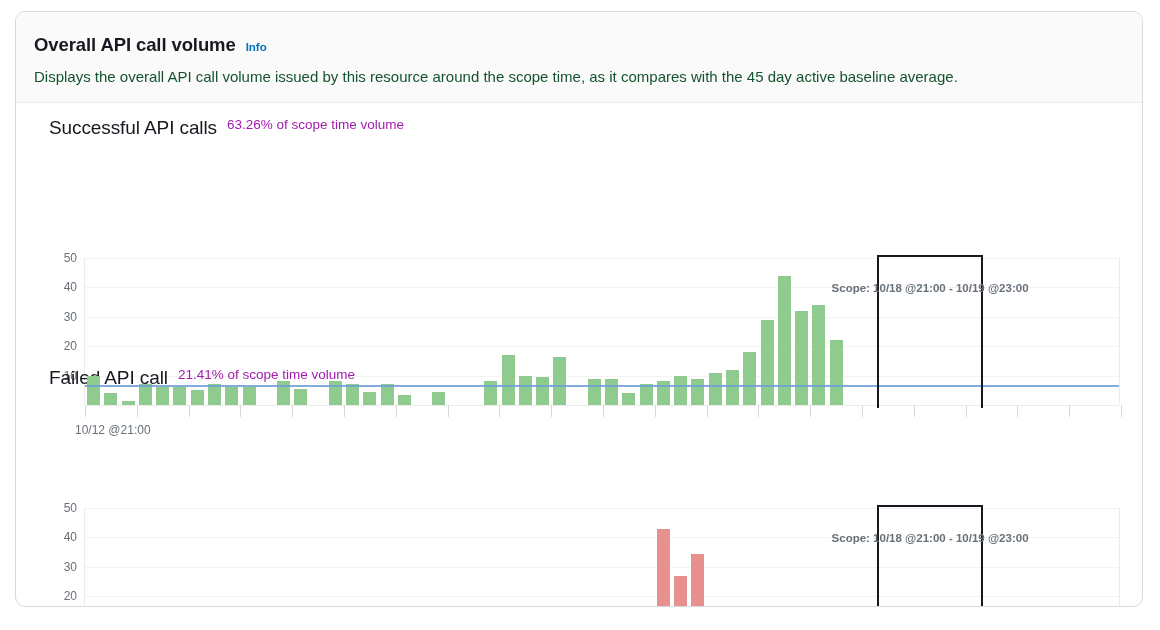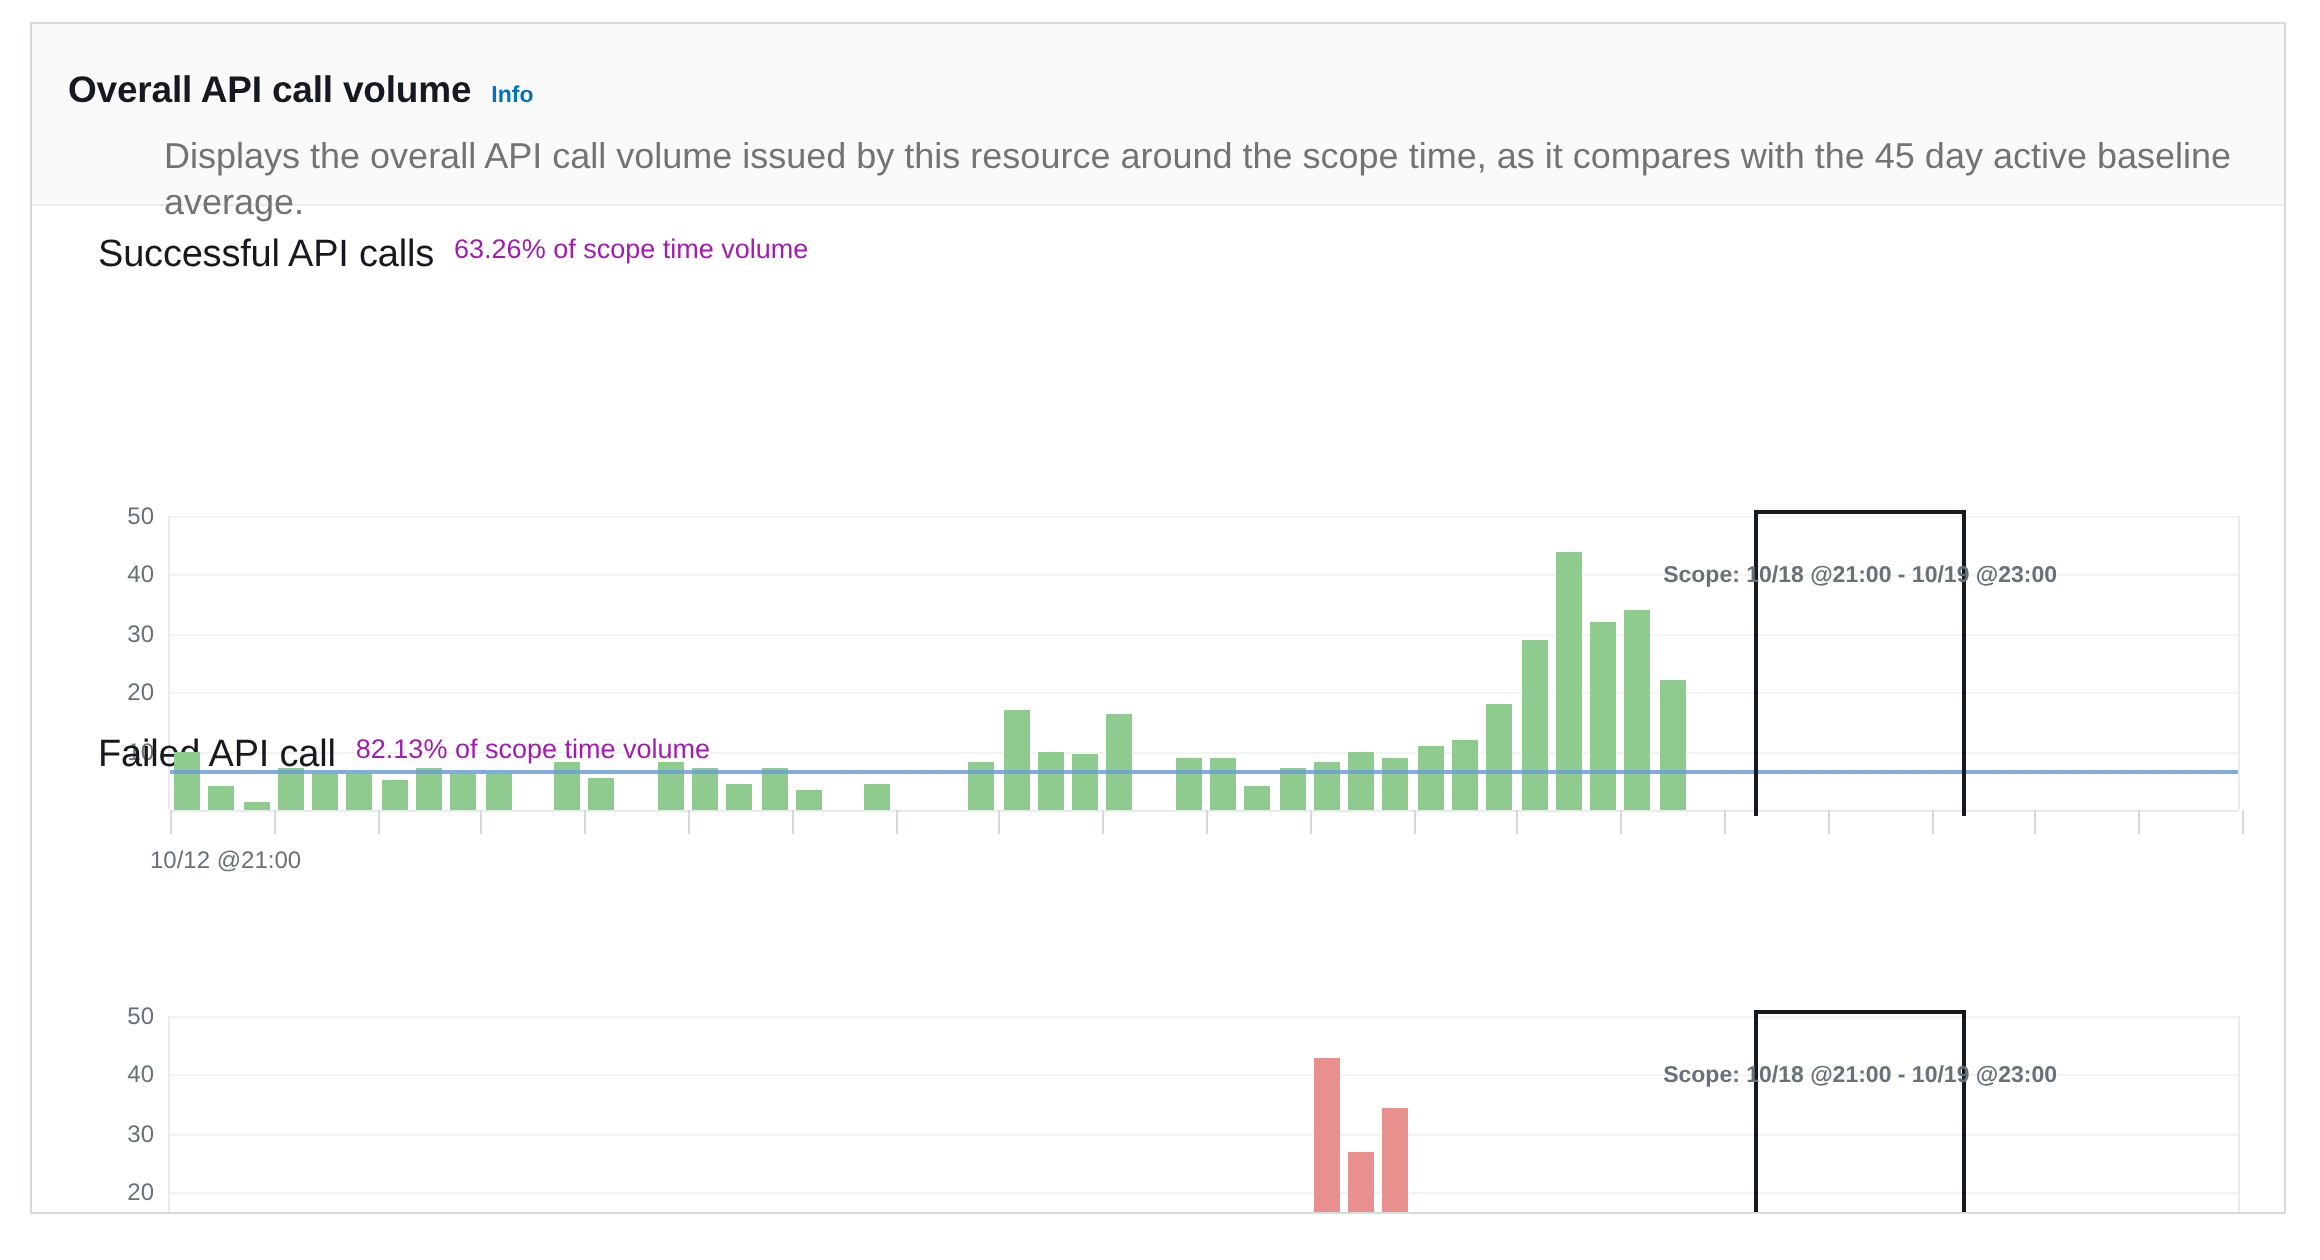--- a/index.html
+++ b/index.html
@@ -16,21 +16,21 @@
     background: #ffffff;
   }
 
   
   .panel {
     position: absolute;
     left: 15px; top: 11px;
     width: 1128px; height: 596px;
     background: #ffffff;
     border: 1px solid #d5dbdb;
-    border-radius: 0;
+    border-radius: 10px;
     overflow: hidden;
   }
   .panel-header {
     position: relative;
     height: 91px;
     background: #fafafa;
     border-bottom: 1px solid #e9ebed;
     padding: 22px 18px 0 18px;
   }
   .panel-title-row {
@@ -46,24 +46,23 @@
   }
   .info-link {
     font-size: 11.5px;
     font-weight: bold;
     color: #0073bb;
     text-decoration: none;
     cursor: pointer;
   }
   .panel-desc {
     margin-top: 11px;
-    font-size: 18px;
-    color: #737373;
+    font-size: 15px;
+    color: #14532d;
     line-height: 1.3;
-    margin-left: 48px;
   }
 
   .panel-body {
     position: relative;
     padding: 0;
     height: 504px;
   }
 
   
   .chart-section {
@@ -288,21 +287,21 @@
               <div class="xlabel" style="left: -8px;">10/12 @21:00</div>
             </div>
         <div class="scope-box" style="left: 861.267px; width: 105.6px; top: 152px; height: 153px;"></div>
             <div class="scope-label" style="left: 914.067px; top: 136px;">Scope: 10/18 @21:00 - 10/19 @23:00</div>
           </div>
       </div>
 
       <div class="chart-section" id="sec-failed">
         <div class="sec-head">
           <div class="sec-title">Failed API call</div>
-          <div class="sec-sub">82.13% of scope time volume</div>
+          <div class="sec-sub">21.41% of scope time volume</div>
         </div>
         <div class="plot-wrap">
           <div class="plot" id="plot-failed">
               <div class="gridline top" style="top: 0px;"></div>
               <div class="gridline" style="top: 88.2px;"></div>
               <div class="ytick" style="top: 88.2px;">20</div>
               <div class="gridline" style="top: 58.8px;"></div>
               <div class="ytick" style="top: 58.8px;">30</div>
               <div class="gridline" style="top: 29.4px;"></div>
               <div class="ytick" style="top: 29.4px;">40</div>

